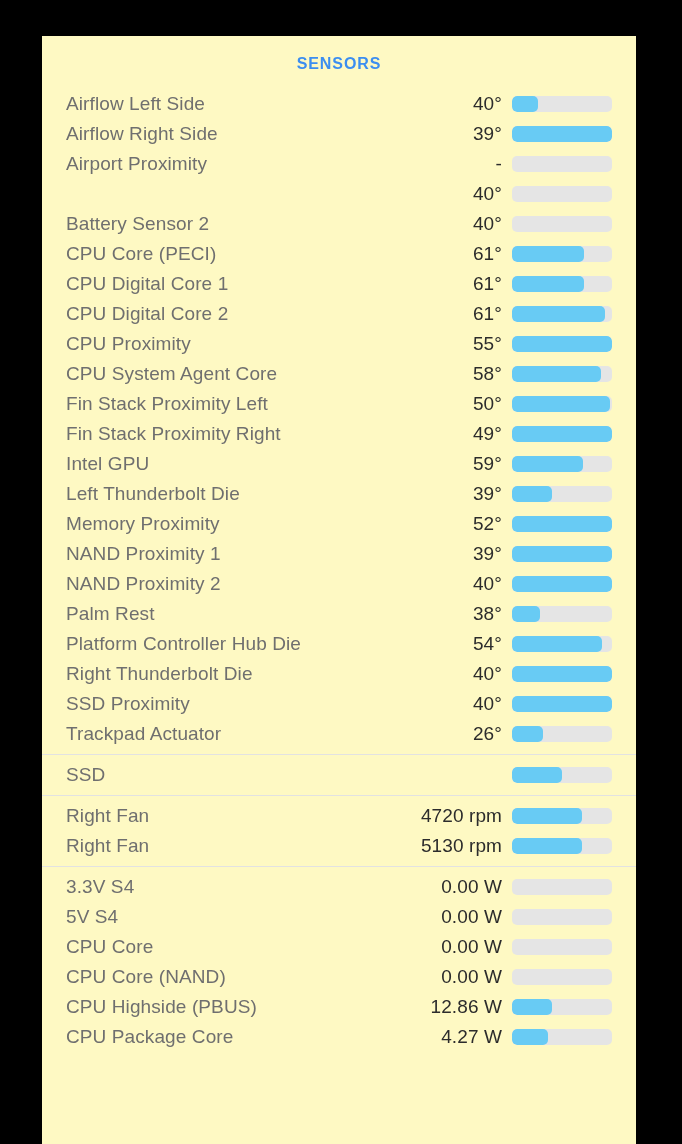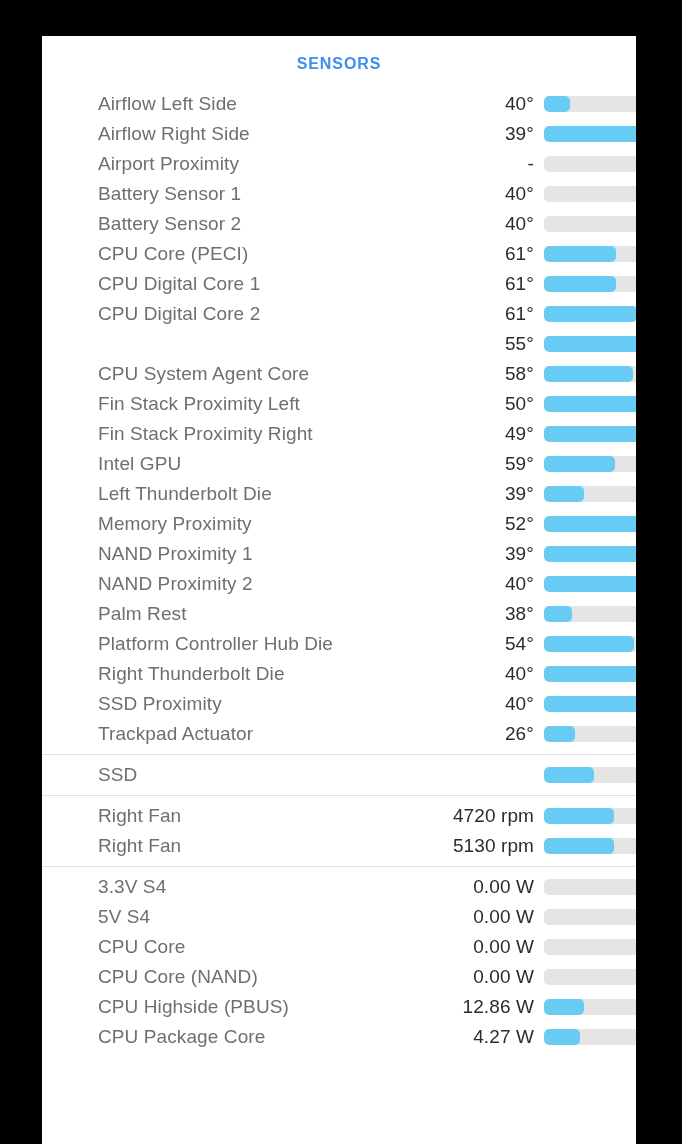--- a/index.html
+++ b/index.html
@@ -13,37 +13,36 @@
     overflow: hidden;
     font-family: "Liberation Sans", sans-serif;
     -webkit-font-smoothing: antialiased;
   }
   #panel {
     position: absolute;
     left: 42px;
     top: 36px;
     width: 594px;
     height: 1108px;
-    background: #ffffff;
+    background: #fef9c3;
     overflow: hidden;
   }
   .section-title {
     text-align: center;
     color: #3c8ef0;
     font-size: 16px;
     font-weight: bold;
     letter-spacing: 0.9px;
     padding-top: 18px;
     padding-bottom: 10px;
     line-height: 20px;
   }
   .group {
     padding-top: 5px;
     padding-bottom: 5px;
-    padding-left: 32px;
   }
   .group + .group {
     border-top: 1px solid #e2e2e2;
   }
   .row {
     position: relative;
     height: 30px;
     line-height: 30px;
     white-space: nowrap;
   }
@@ -105,21 +104,20 @@
           </div>
         </div>
         <div class="row">
           <div class="label">Airport Proximity</div>
           <div class="value">-</div>
           <div class="bar" style="background: rgb(229, 229, 229);">
             <div class="bar-fill" style="width: 0%; background: rgb(104, 203, 244);"></div>
           </div>
         </div>
         <div class="row">
-          <div class="label">Battery Sensor 1</div>
           <div class="value">40°</div>
           <div class="bar" style="background: rgb(229, 229, 229);">
             <div class="bar-fill" style="width: 0%; background: rgb(104, 203, 244);"></div>
           </div>
         </div>
         <div class="row">
           <div class="label">Battery Sensor 2</div>
           <div class="value">40°</div>
           <div class="bar" style="background: rgb(229, 229, 229);">
             <div class="bar-fill" style="width: 0%; background: rgb(104, 203, 244);"></div>
@@ -140,20 +138,21 @@
           </div>
         </div>
         <div class="row">
           <div class="label">CPU Digital Core 2</div>
           <div class="value">61°</div>
           <div class="bar" style="background: rgb(229, 229, 229);">
             <div class="bar-fill" style="width: 93%; background: rgb(104, 203, 244);"></div>
           </div>
         </div>
         <div class="row">
+          <div class="label">CPU Proximity</div>
           <div class="value">55°</div>
           <div class="bar" style="background: rgb(229, 229, 229);">
             <div class="bar-fill" style="width: 100%; background: rgb(104, 203, 244);"></div>
           </div>
         </div>
         <div class="row">
           <div class="label">CPU System Agent Core</div>
           <div class="value">58°</div>
           <div class="bar" style="background: rgb(229, 229, 229);">
             <div class="bar-fill" style="width: 89%; background: rgb(104, 203, 244);"></div>

